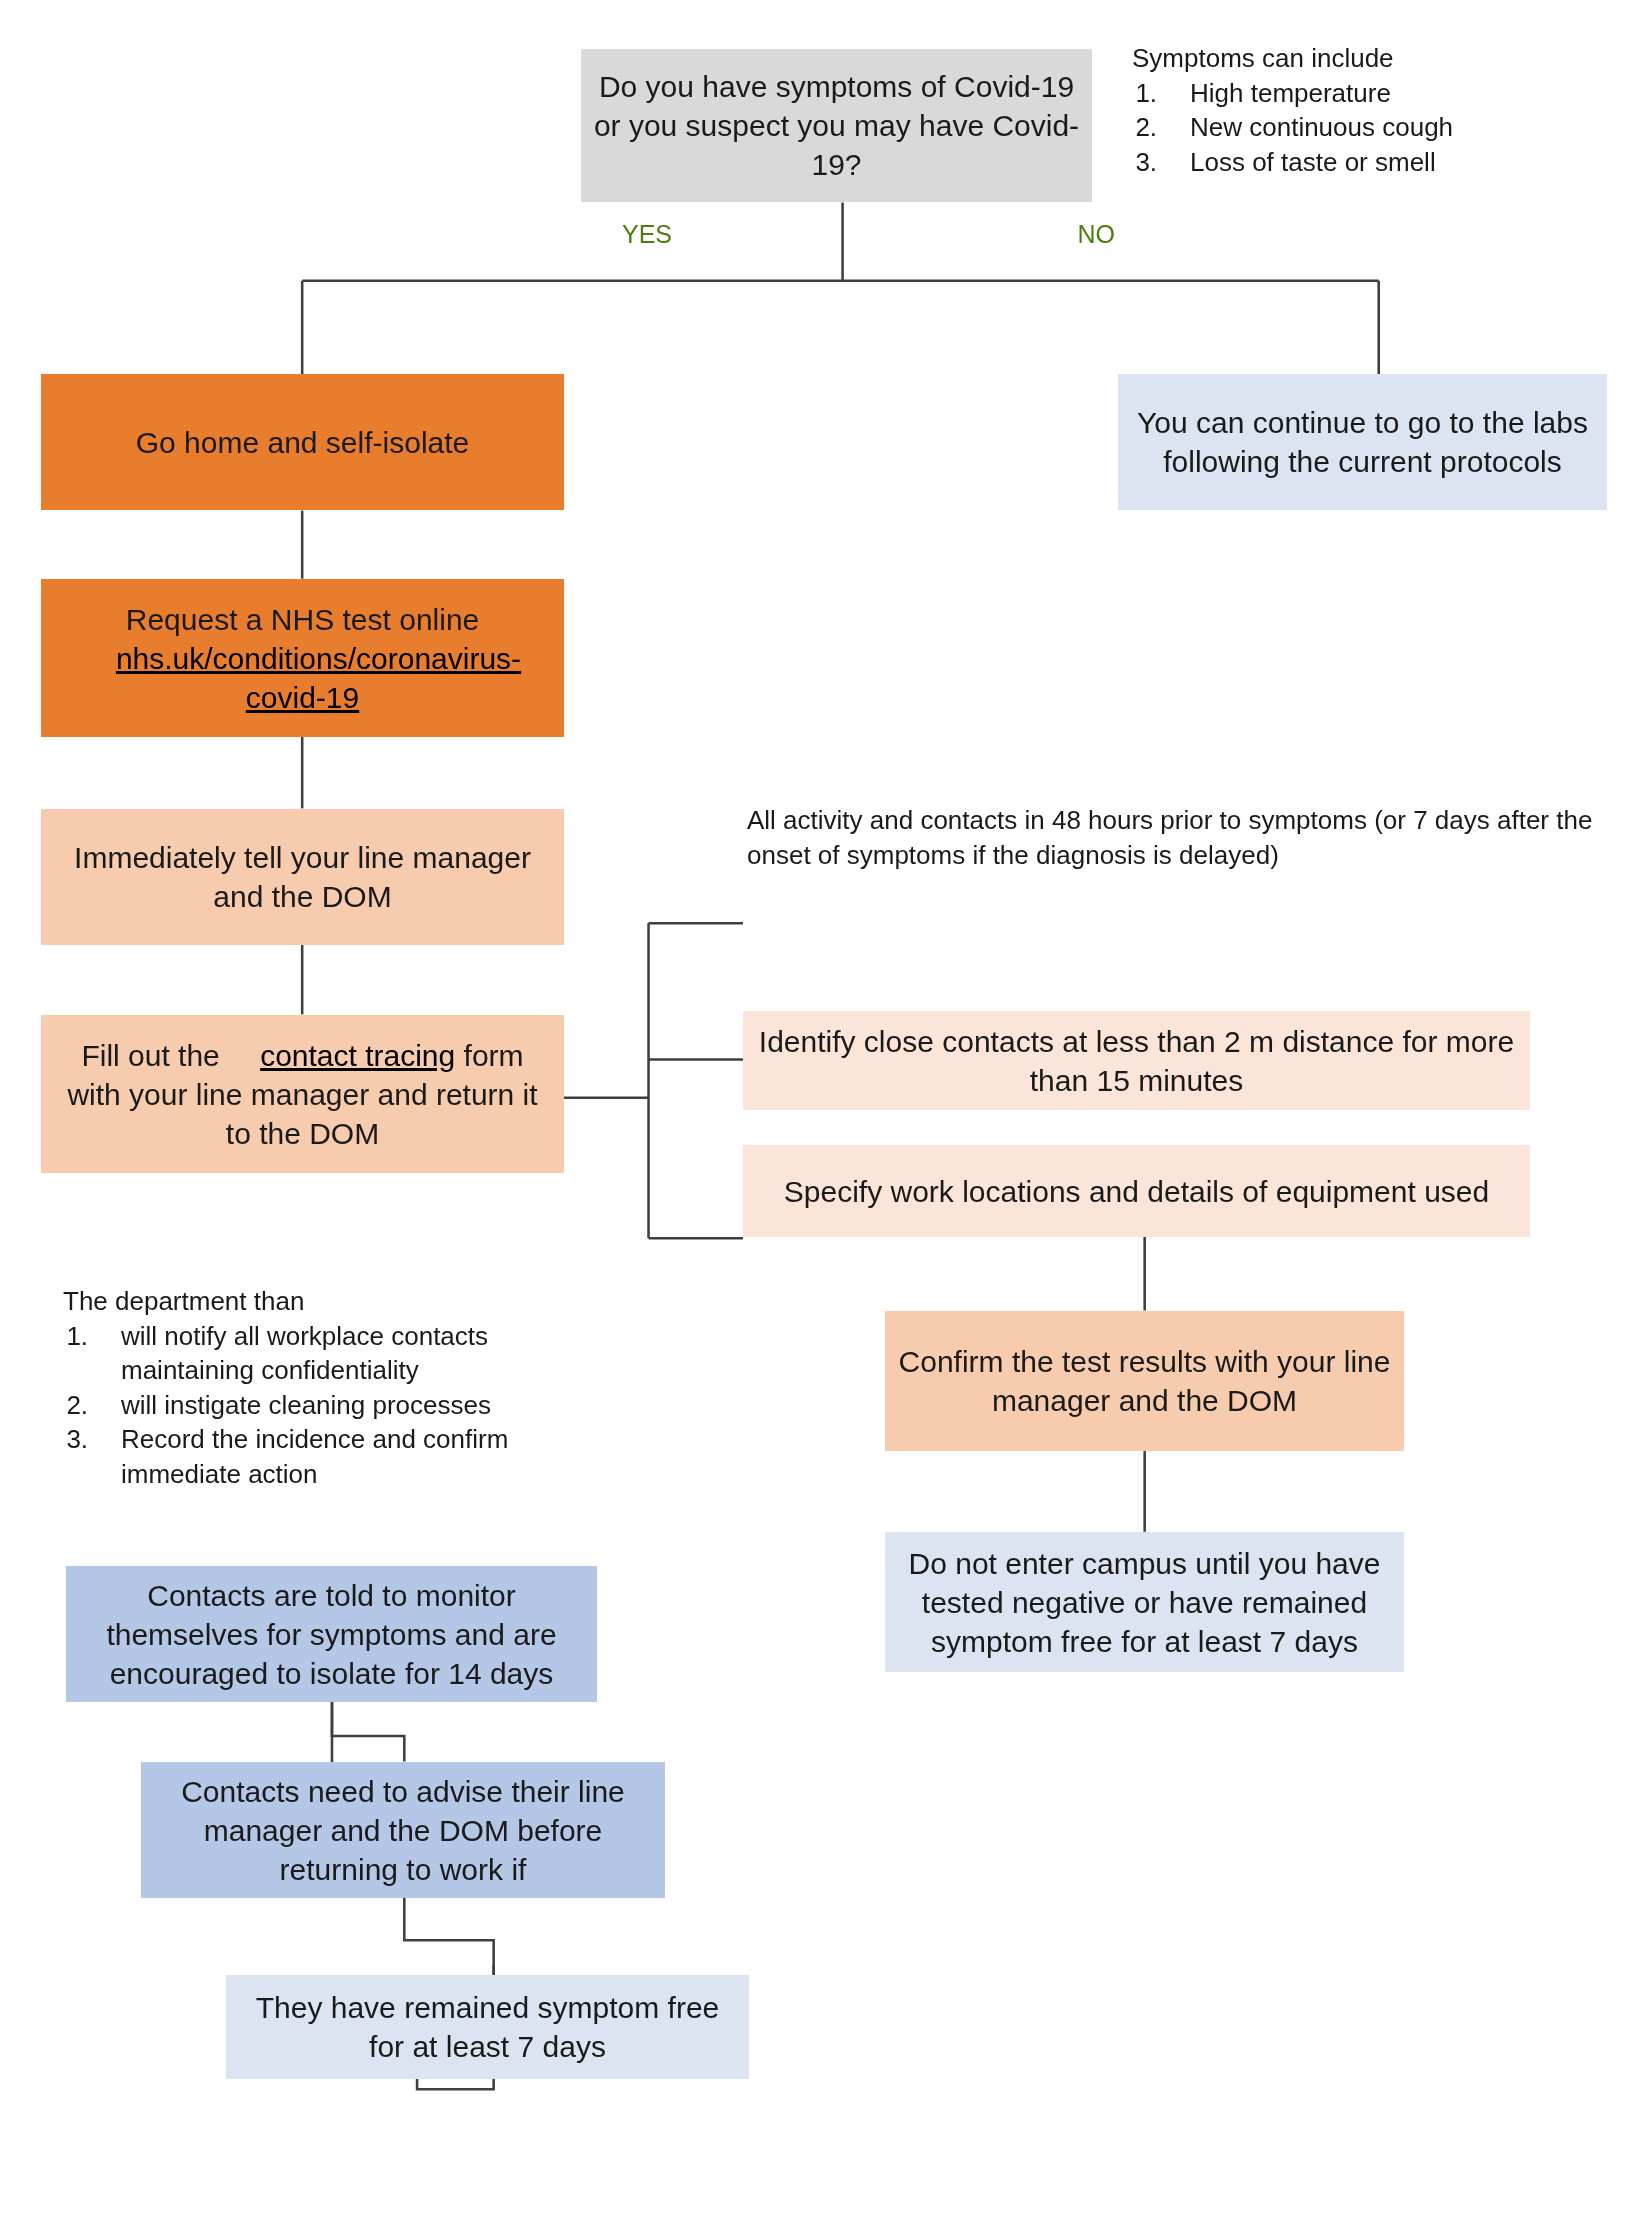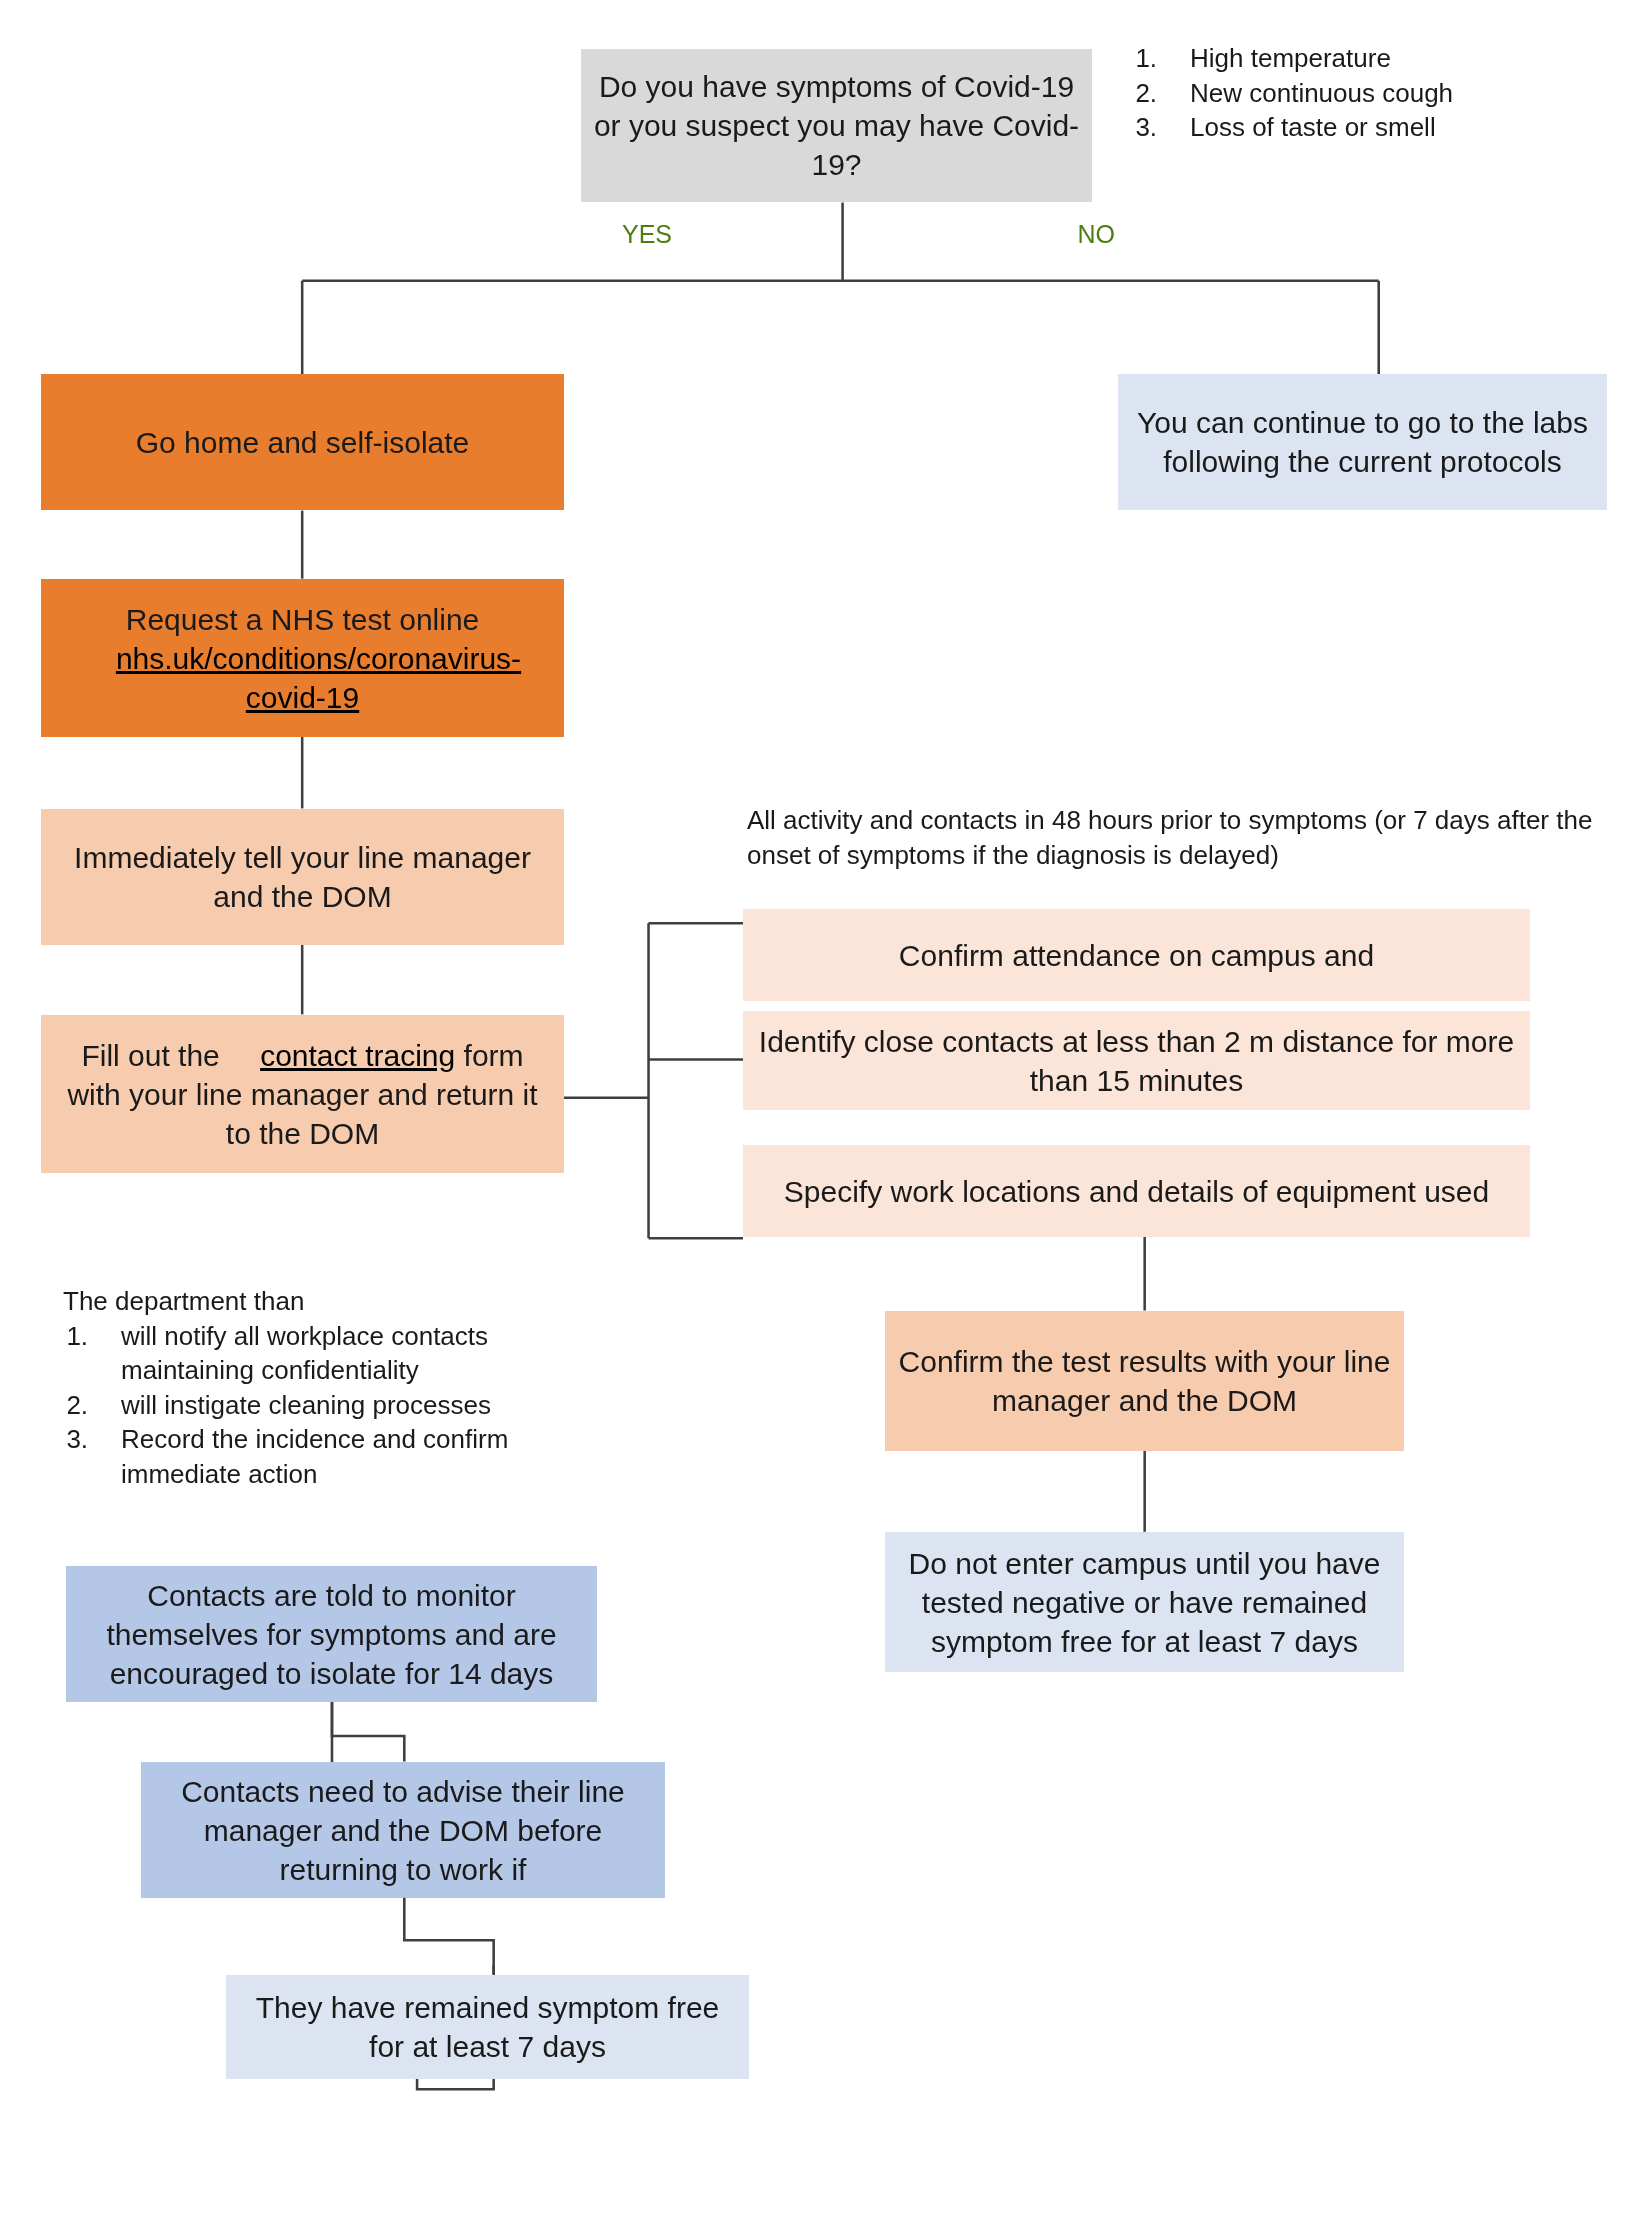--- a/index.html
+++ b/index.html
@@ -134,20 +134,21 @@
     </g>
   </svg>
 
   <div class="box box-gray" style="left:581px; top:49px; width:511px; height:153px;">Do you have symptoms of Covid-19 or you suspect you may have Covid-19?</div>
 
   <div class="branch-label" style="left:536px; top:220px; width:136px;">YES</div>
 
   <div class="branch-label" style="left:979px; top:220px; width:136px;">NO</div>
 
   <div class="olist" style="left:1132px; top:41px; width:477px;">
+    <span class="ohead">Symptoms can include</span>
     <ol>
       <li>
         <span class="num">1.</span>
         <span>High temperature</span>
       </li>
       <li>
         <span class="num">2.</span>
         <span>New continuous cough</span>
       </li>
       <li>
@@ -171,21 +172,20 @@
   <div class="box box-peach" style="left:41px; top:1015px; width:523px; height:158px;justify-content:center;">
     <div style="width:100%;">
       <span>Fill out the </span><a class="link" href="#">contact tracing</a><span> form with your line manager and return it to the DOM</span>
     </div>
   </div>
 
   <div class="box box-bluelite" style="left:1118px; top:374px; width:489px; height:136px;">You can continue to go to the labs following the current protocols</div>
 
   <div class="freetext" style="left:747px; top:803px; width:860px;">All activity and contacts in 48 hours prior to symptoms (or 7 days after the onset of symptoms if the diagnosis is delayed)</div>
 
-  <div class="box box-peachlite" style="left:743px; top:909px; width:787px; height:92px;">Confirm attendance on campus and</div>
 
   <div class="box box-peachlite" style="left:743px; top:1011px; width:787px; height:99px;">Identify close contacts at less than 2 m distance for more than 15 minutes</div>
 
   <div class="box box-peachlite" style="left:743px; top:1145px; width:787px; height:92px;">Specify work locations and details of equipment used</div>
 
   <div class="box box-peach" style="left:885px; top:1311px; width:519px; height:140px;">Confirm the test results with your line manager and the DOM</div>
 
   <div class="box box-bluelite" style="left:885px; top:1532px; width:519px; height:140px;">Do not enter campus until you have tested negative or have remained symptom free for at least 7 days</div>
 
   <div class="olist" style="left:63px; top:1284px; width:528px;">

